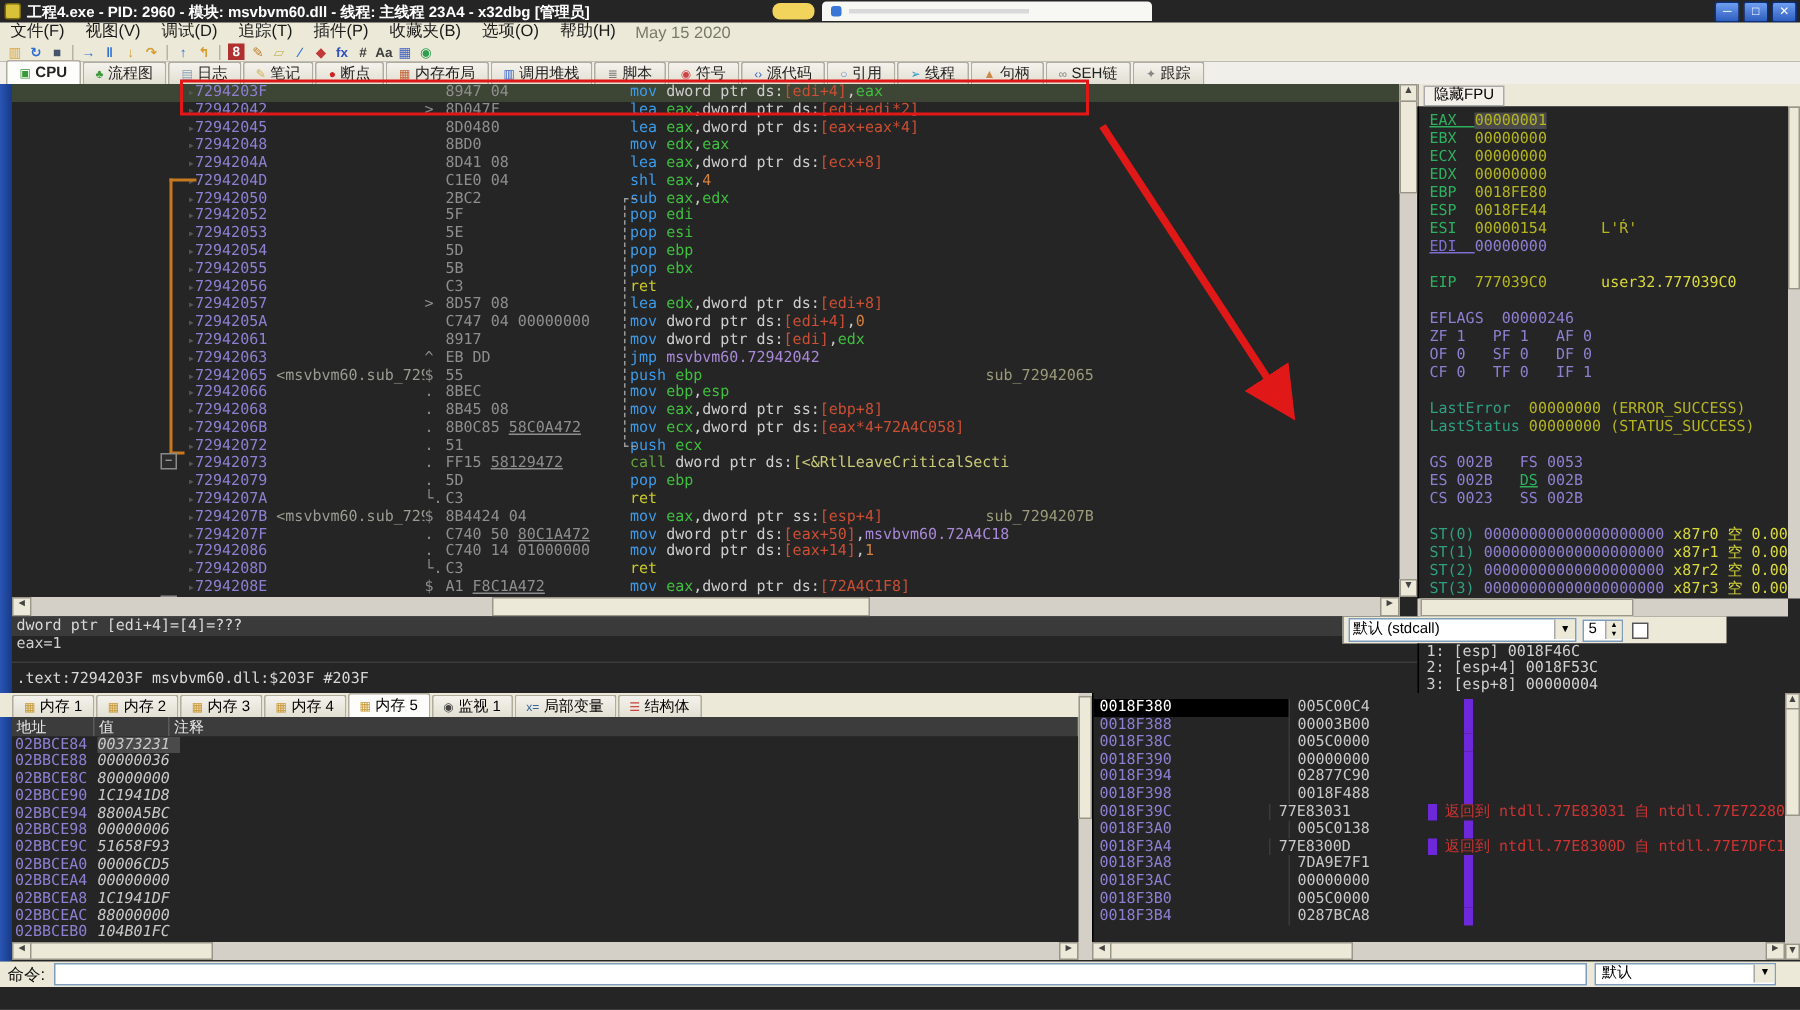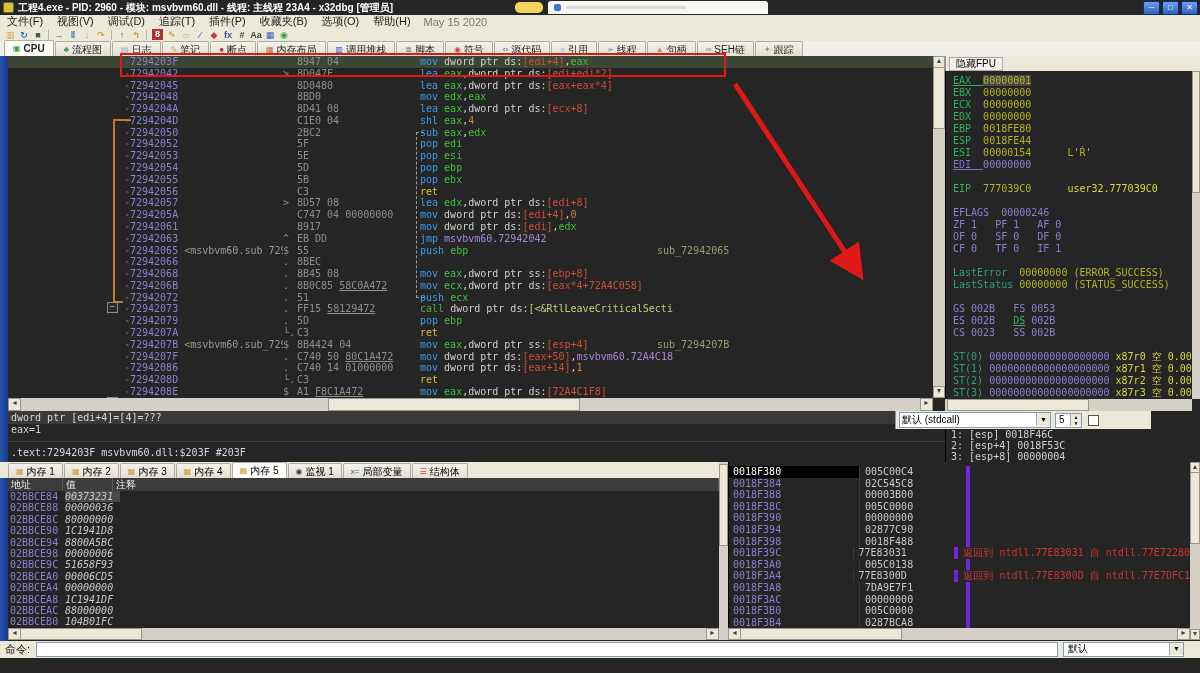--- a/index.html
+++ b/index.html
@@ -101,21 +101,21 @@
   .d-addr{width:55px;color:#8d7fd1;padding-left:2px;}
   .d-val{width:55px;color:#c8c8c8;font-style:italic;}
   #dump-vscroll{left:719px;top:462px;width:9px;height:178px;}
   #dump-hscroll{left:8px;top:628px;width:711px;height:12px;}
 
   
   #stack{position:absolute;left:728px;top:462px;width:462px;height:166px;background:#252525;border-left:1px solid #000;overflow:hidden;padding-top:4px;box-sizing:border-box;}
   .strow{height:11.6px;line-height:11.6px;white-space:pre;display:flex;}
   .s-addr{width:131px;color:#8d7fd1;padding-left:4px;box-sizing:border-box;border-right:1px solid #3a3a3a;}
   .s-addr.sel{background:#000;color:#fff;}
-  .s-val{width:110px;color:#c8c8c8;padding-left:5px;border-right:4px solid #6d28d9;box-sizing:border-box;}
+  .s-val{width:122px;color:#c8c8c8;padding-left:5px;border-right:6px solid #6d28d9;box-sizing:border-box;}
   .s-cmt{color:#cc3333;padding-left:5px;}
   #stack-hscroll{left:728px;top:628px;width:462px;height:12px;}
   #stack-vscroll{left:1190px;top:462px;width:10px;height:178px;}
   #reg-vscroll{left:1192px;top:71px;width:8px;height:328px;}
   #reg-hscroll{left:945px;top:399px;width:247px;height:12px;}
   #dis-hscroll{left:8px;top:398px;width:925px;height:13px;}
   #dis-vscroll{left:933px;top:56px;width:12px;height:342px;}
 
   
   #cmdrow{position:absolute;left:0;top:641px;width:1200px;height:17px;background:#ece9d8;display:flex;align-items:center;}
@@ -265,21 +265,21 @@
         <div class="drow"><span class="c-mark">▸</span><span class="c-addr">72942052</span><span class="c-pre"></span><span class="c-byt">5F</span><span class="c-txt"><span class="k-mn">pop</span><span class="k-pl"> </span><span class="k-reg">edi</span></span></div>
         <div class="drow"><span class="c-mark">▸</span><span class="c-addr">72942053</span><span class="c-pre"></span><span class="c-byt">5E</span><span class="c-txt"><span class="k-mn">pop</span><span class="k-pl"> </span><span class="k-reg">esi</span></span></div>
         <div class="drow"><span class="c-mark">▸</span><span class="c-addr">72942054</span><span class="c-pre"></span><span class="c-byt">5D</span><span class="c-txt"><span class="k-mn">pop</span><span class="k-pl"> </span><span class="k-reg">ebp</span></span></div>
         <div class="drow"><span class="c-mark">▸</span><span class="c-addr">72942055</span><span class="c-pre"></span><span class="c-byt">5B</span><span class="c-txt"><span class="k-mn">pop</span><span class="k-pl"> </span><span class="k-reg">ebx</span></span></div>
         <div class="drow"><span class="c-mark">▸</span><span class="c-addr">72942056</span><span class="c-pre"></span><span class="c-byt">C3</span><span class="c-txt"><span class="k-ret">ret</span></span></div>
         <div class="drow"><span class="c-mark">▸</span><span class="c-addr">72942057</span><span class="c-pre">&gt;</span><span class="c-byt">8D57 08</span><span class="c-txt"><span class="k-mn">lea</span><span class="k-pl"> </span><span class="k-reg">edx</span><span class="k-pl">,</span><span class="k-pl">dword</span><span class="k-pl"> </span><span class="k-pl">ptr</span><span class="k-pl"> </span><span class="k-pl">ds:</span><span class="k-br">[edi+8]</span></span></div>
         <div class="drow"><span class="c-mark">▸</span><span class="c-addr">7294205A</span><span class="c-pre"></span><span class="c-byt">C747 04 00000000</span><span class="c-txt"><span class="k-mn">mov</span><span class="k-pl"> </span><span class="k-pl">dword</span><span class="k-pl"> </span><span class="k-pl">ptr</span><span class="k-pl"> </span><span class="k-pl">ds:</span><span class="k-br">[edi+4]</span><span class="k-pl">,</span><span class="k-num">0</span></span></div>
         <div class="drow"><span class="c-mark">▸</span><span class="c-addr">72942061</span><span class="c-pre"></span><span class="c-byt">8917</span><span class="c-txt"><span class="k-mn">mov</span><span class="k-pl"> </span><span class="k-pl">dword</span><span class="k-pl"> </span><span class="k-pl">ptr</span><span class="k-pl"> </span><span class="k-pl">ds:</span><span class="k-br">[edi]</span><span class="k-pl">,</span><span class="k-reg">edx</span></span></div>
         <div class="drow"><span class="c-mark">▸</span><span class="c-addr">72942063</span><span class="c-pre">^</span><span class="c-byt">EB DD</span><span class="c-txt"><span class="k-mn">jmp</span><span class="k-pl"> </span><span class="k-mod">msvbvm60.72942042</span></span></div>
         <div class="drow"><span class="c-mark">▸</span><span class="c-addr">72942065<span class="lbl"> &lt;msvbvm60.sub_7294</span></span><span class="c-pre">$</span><span class="c-byt">55</span><span class="c-txt"><span class="k-mn">push</span><span class="k-pl"> </span><span class="k-reg">ebp</span></span><span class="c-cmt">sub_72942065</span></div>
-        <div class="drow"><span class="c-mark">▸</span><span class="c-addr">72942066</span><span class="c-pre">.</span><span class="c-byt">8BEC</span></div>
+        <div class="drow"><span class="c-mark">▸</span><span class="c-addr">72942066</span><span class="c-pre">.</span><span class="c-byt">8BEC</span><span class="c-txt"><span class="k-mn">mov</span><span class="k-pl"> </span><span class="k-reg">ebp</span><span class="k-pl">,</span><span class="k-reg">esp</span></span></div>
         <div class="drow"><span class="c-mark">▸</span><span class="c-addr">72942068</span><span class="c-pre">.</span><span class="c-byt">8B45 08</span><span class="c-txt"><span class="k-mn">mov</span><span class="k-pl"> </span><span class="k-reg">eax</span><span class="k-pl">,</span><span class="k-pl">dword</span><span class="k-pl"> </span><span class="k-pl">ptr</span><span class="k-pl"> </span><span class="k-pl">ss:</span><span class="k-br">[ebp+8]</span></span></div>
         <div class="drow"><span class="c-mark">▸</span><span class="c-addr">7294206B</span><span class="c-pre">.</span><span class="c-byt">8B0C85 <u>58C0A472</u></span><span class="c-txt"><span class="k-mn">mov</span><span class="k-pl"> </span><span class="k-reg">ecx</span><span class="k-pl">,</span><span class="k-pl">dword</span><span class="k-pl"> </span><span class="k-pl">ptr</span><span class="k-pl"> </span><span class="k-pl">ds:</span><span class="k-br">[eax*4+72A4C058]</span></span></div>
         <div class="drow"><span class="c-mark">▸</span><span class="c-addr">72942072</span><span class="c-pre">.</span><span class="c-byt">51</span><span class="c-txt"><span class="k-mn">push</span><span class="k-pl"> </span><span class="k-reg">ecx</span></span></div>
         <div class="drow"><span class="c-mark">▸</span><span class="c-addr">72942073</span><span class="c-pre">.</span><span class="c-byt">FF15 <u>58129472</u></span><span class="c-txt"><span class="k-call">call</span><span class="k-pl"> </span><span class="k-pl">dword</span><span class="k-pl"> </span><span class="k-pl">ptr</span><span class="k-pl"> </span><span class="k-pl">ds:</span><span class="k-api">[&lt;&amp;RtlLeaveCriticalSecti</span></span></div>
         <div class="drow"><span class="c-mark">▸</span><span class="c-addr">72942079</span><span class="c-pre">.</span><span class="c-byt">5D</span><span class="c-txt"><span class="k-mn">pop</span><span class="k-pl"> </span><span class="k-reg">ebp</span></span></div>
         <div class="drow"><span class="c-mark">▸</span><span class="c-addr">7294207A</span><span class="c-pre">└.</span><span class="c-byt">C3</span><span class="c-txt"><span class="k-ret">ret</span></span></div>
         <div class="drow"><span class="c-mark">▸</span><span class="c-addr">7294207B<span class="lbl"> &lt;msvbvm60.sub_7294</span></span><span class="c-pre">$</span><span class="c-byt">8B4424 04</span><span class="c-txt"><span class="k-mn">mov</span><span class="k-pl"> </span><span class="k-reg">eax</span><span class="k-pl">,</span><span class="k-pl">dword</span><span class="k-pl"> </span><span class="k-pl">ptr</span><span class="k-pl"> </span><span class="k-pl">ss:</span><span class="k-br">[esp+4]</span></span><span class="c-cmt">sub_7294207B</span></div>
         <div class="drow"><span class="c-mark">▸</span><span class="c-addr">7294207F</span><span class="c-pre">.</span><span class="c-byt">C740 50 <u>80C1A472</u></span><span class="c-txt"><span class="k-mn">mov</span><span class="k-pl"> </span><span class="k-pl">dword</span><span class="k-pl"> </span><span class="k-pl">ptr</span><span class="k-pl"> </span><span class="k-pl">ds:</span><span class="k-br">[eax+50]</span><span class="k-pl">,</span><span class="k-mod">msvbvm60.72A4C18</span></span></div>
         <div class="drow"><span class="c-mark">▸</span><span class="c-addr">72942086</span><span class="c-pre">.</span><span class="c-byt">C740 14 01000000</span><span class="c-txt"><span class="k-mn">mov</span><span class="k-pl"> </span><span class="k-pl">dword</span><span class="k-pl"> </span><span class="k-pl">ptr</span><span class="k-pl"> </span><span class="k-pl">ds:</span><span class="k-br">[eax+14]</span><span class="k-pl">,</span><span class="k-num">1</span></span></div>
         <div class="drow"><span class="c-mark">▸</span><span class="c-addr">7294208D</span><span class="c-pre">└.</span><span class="c-byt">C3</span><span class="c-txt"><span class="k-ret">ret</span></span></div>
@@ -428,21 +428,20 @@
     <div class="thumb" style="left:0;top:2px;width:7px;height:80px;"></div>
   </div>
   <div id="dump-hscroll" class="sb">
     <div class="arr" style="left:0;top:0;width:11px;height:10px;">◄</div>
     <div class="thumb" style="left:12px;top:0;width:120px;height:10px;"></div>
     <div class="arr" style="right:0;top:0;width:11px;height:10px;">►</div>
   </div>
 
   <div id="stack" class="mono">
       <div class="strow"><span class="s-addr sel">0018F380</span><span class="s-val">005C00C4</span></div>
-      <div class="strow"><span class="s-addr">0018F384</span><span class="s-val">02C545C8</span></div>
       <div class="strow"><span class="s-addr">0018F388</span><span class="s-val">00003B00</span></div>
       <div class="strow"><span class="s-addr">0018F38C</span><span class="s-val">005C0000</span></div>
       <div class="strow"><span class="s-addr">0018F390</span><span class="s-val">00000000</span></div>
       <div class="strow"><span class="s-addr">0018F394</span><span class="s-val">02877C90</span></div>
       <div class="strow"><span class="s-addr">0018F398</span><span class="s-val">0018F488</span></div>
       <div class="strow"><span class="s-addr">0018F39C</span><span class="s-val">77E83031</span><span class="s-cmt">返回到 ntdll.77E83031 自 ntdll.77E72280</span></div>
       <div class="strow"><span class="s-addr">0018F3A0</span><span class="s-val">005C0138</span></div>
       <div class="strow"><span class="s-addr">0018F3A4</span><span class="s-val">77E8300D</span><span class="s-cmt">返回到 ntdll.77E8300D 自 ntdll.77E7DFC1</span></div>
       <div class="strow"><span class="s-addr">0018F3A8</span><span class="s-val">7DA9E7F1</span></div>
       <div class="strow"><span class="s-addr">0018F3AC</span><span class="s-val">00000000</span></div>

